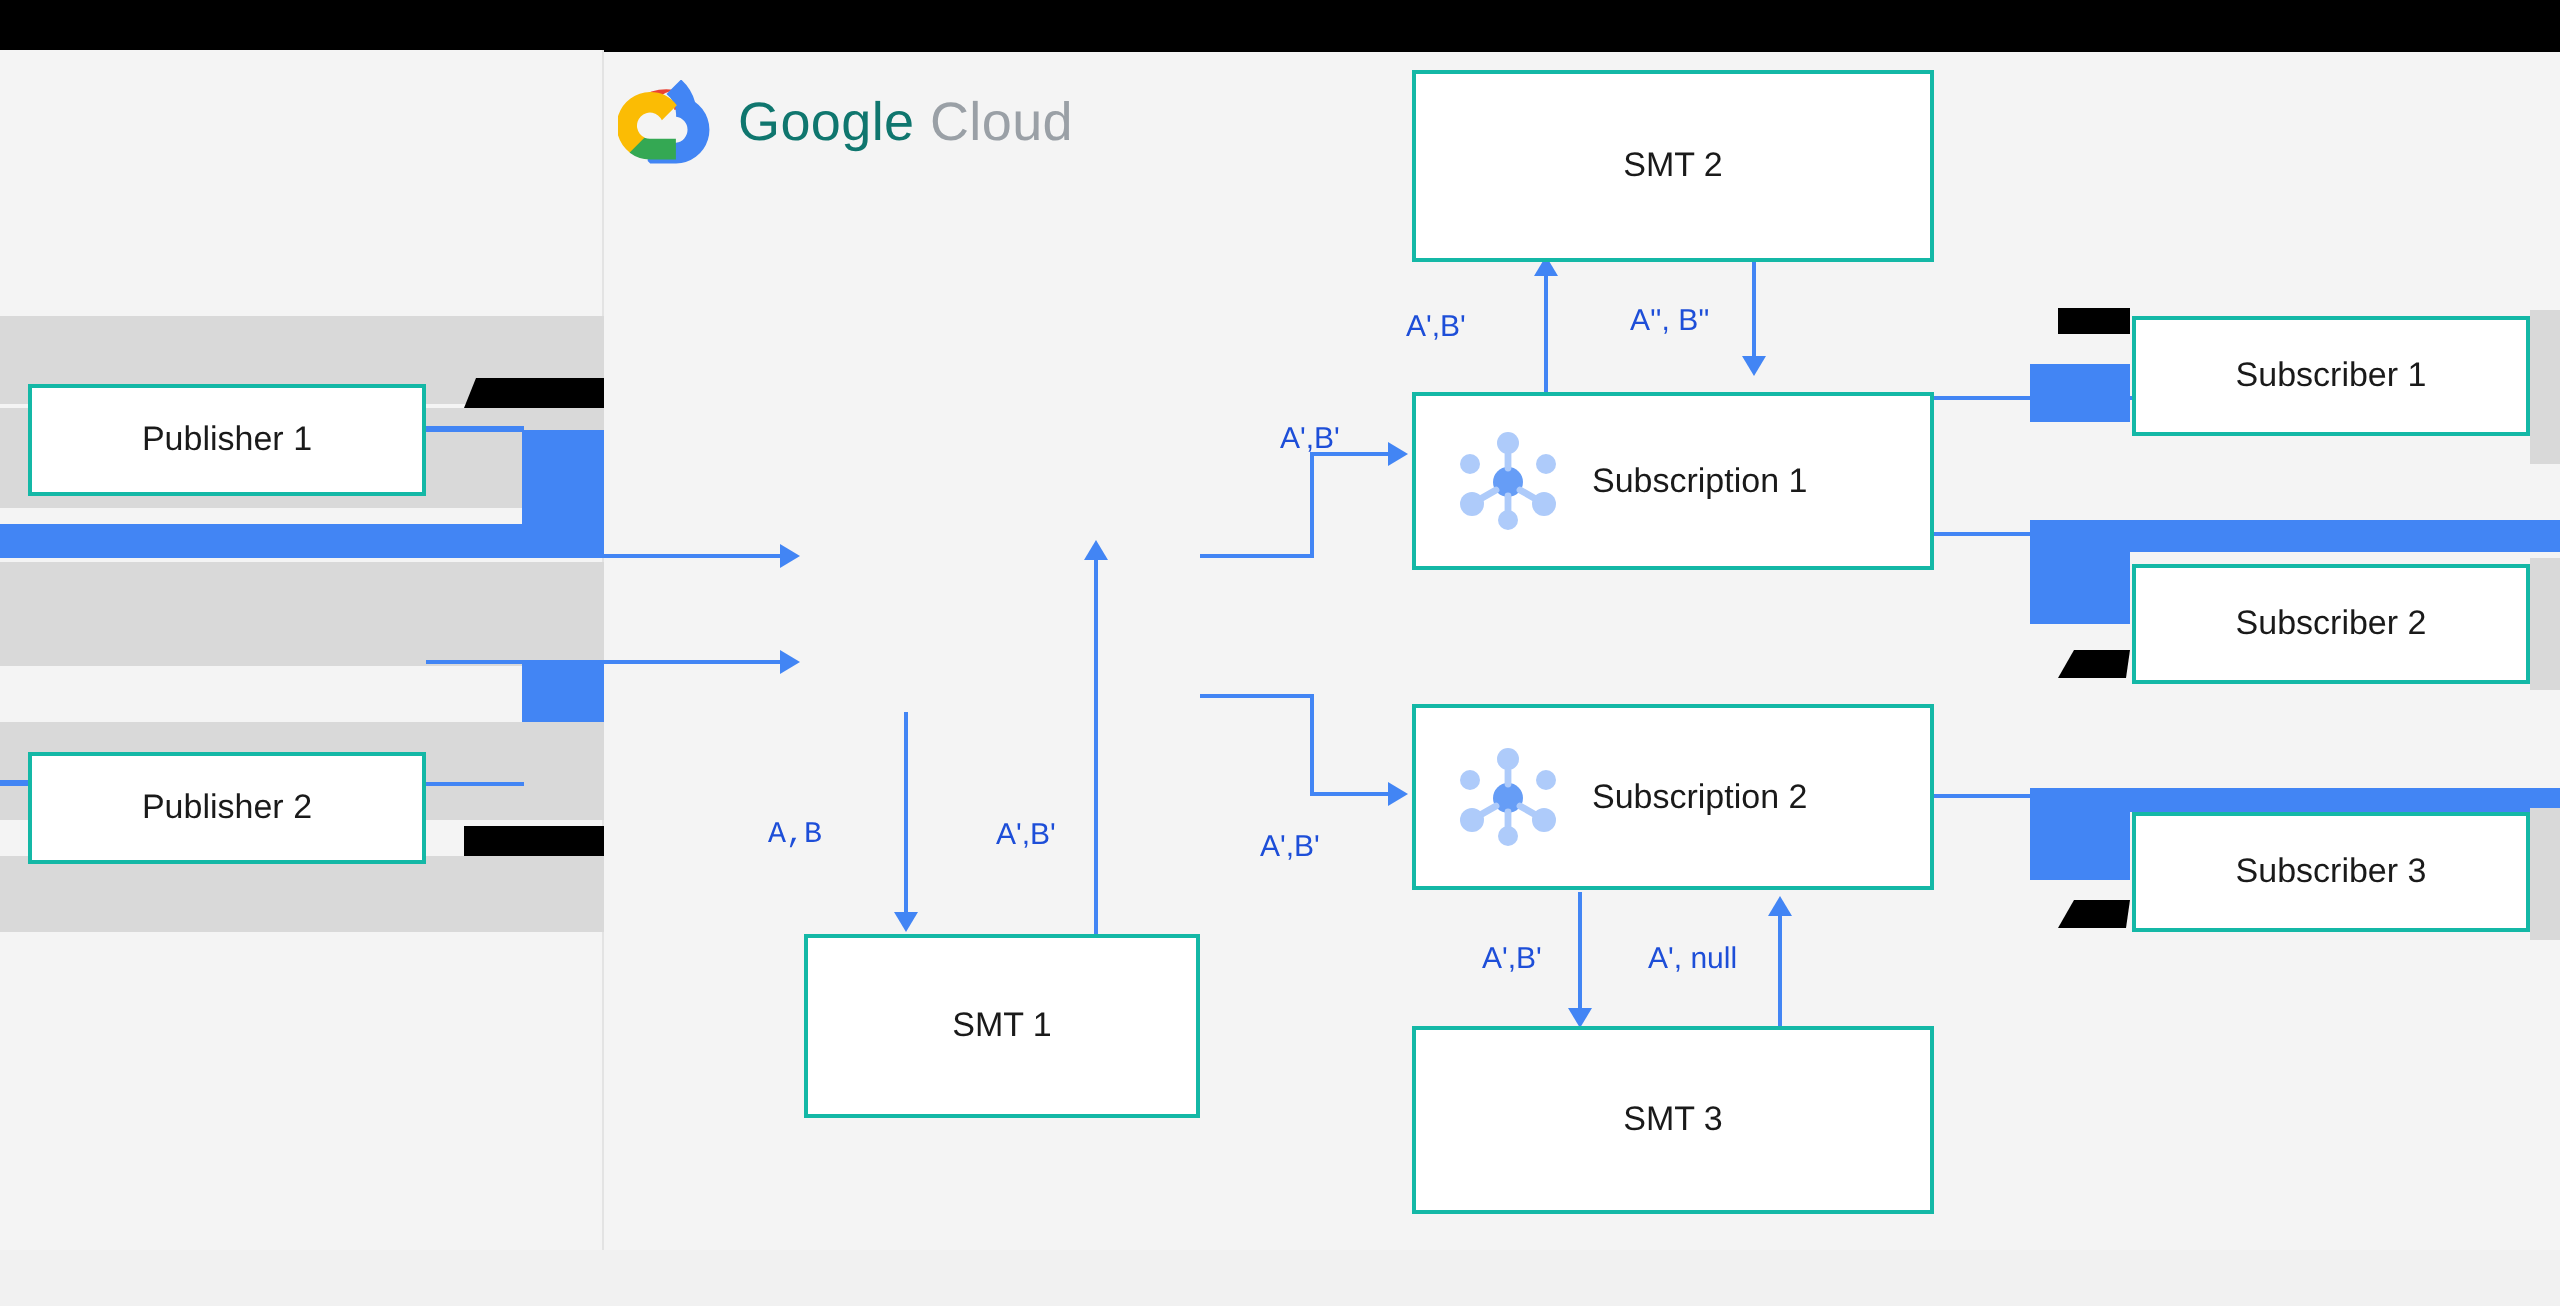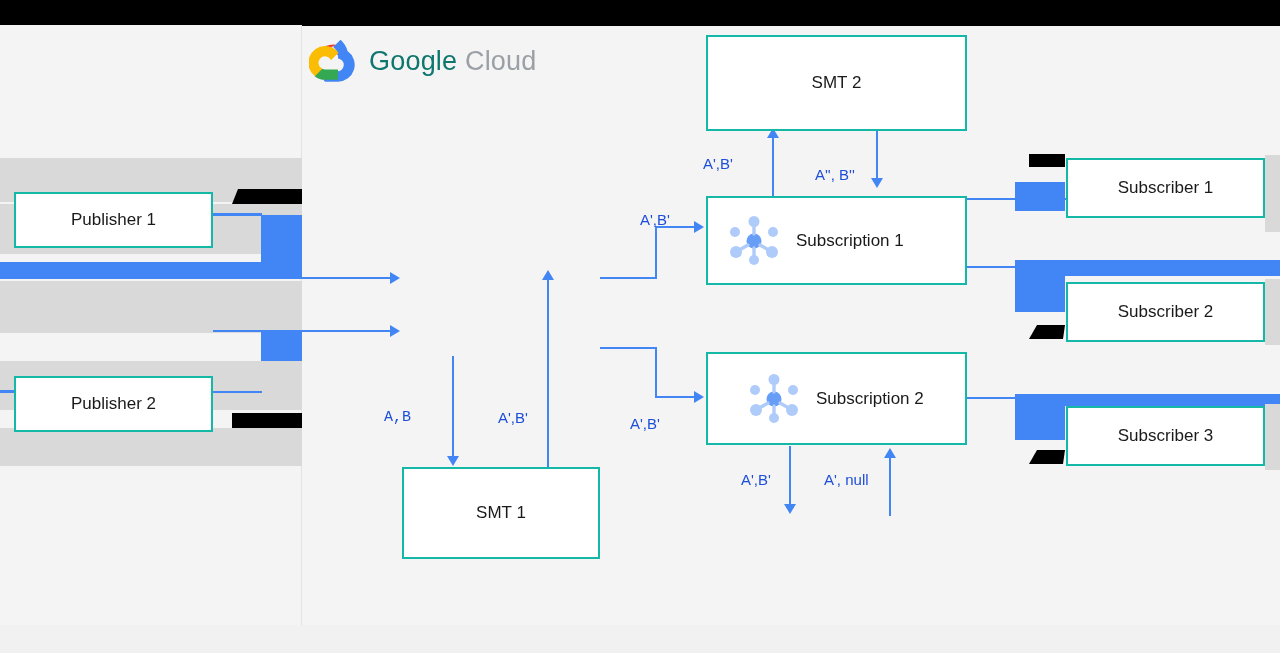--- a/index.html
+++ b/index.html
@@ -222,21 +222,21 @@
   <div class="ln lnv" style="left:547px;top:278px;height:190px;"></div>
   <div class="arrow arrow-u" style="left:542px;top:270px;"></div>
   <div class="edge-label" style="left:498px;top:409px;">A',B'</div>
 
   <div class="ln lnv" style="left:772px;top:136px;height:62px;"></div>
   <div class="arrow arrow-u" style="left:767px;top:128px;"></div>
   <div class="edge-label" style="left:703px;top:155px;">A',B'</div>
 
   <div class="ln lnv" style="left:876px;top:130px;height:50px;"></div>
   <div class="arrow arrow-d" style="left:871px;top:178px;"></div>
-  <div class="edge-label" style="left:815px;top:166px;">A'', B''</div>
+  <div class="edge-label" style="left:815px;top:152px;">A'', B''</div>
 
   <div class="ln lnv" style="left:789px;top:446px;height:60px;"></div>
   <div class="arrow arrow-d" style="left:784px;top:504px;"></div>
   <div class="edge-label" style="left:741px;top:471px;">A',B'</div>
 
   <div class="ln lnv" style="left:889px;top:456px;height:60px;"></div>
   <div class="arrow arrow-u" style="left:884px;top:448px;"></div>
   <div class="edge-label" style="left:824px;top:471px;">A', null</div>
 
   <div class="ln lnh" style="left:967px;top:198px;width:100px;"></div>
@@ -255,20 +255,23 @@
 
 
   <div class="node" style="left:402px;top:467px;width:198px;height:92px;">
     <span class="node-label">SMT 1</span>
   </div>
 
   <div class="node" style="left:706px;top:35px;width:261px;height:96px;">
     <span class="node-label">SMT 2</span>
   </div>
 
+  <div class="node" style="left:706px;top:513px;width:261px;height:94px;">
+    <span class="node-label">SMT 3</span>
+  </div>
 
   <div class="node with-icon" style="left:706px;top:196px;width:261px;height:89px;">
     <span class="pubsub-icon">
       <svg viewBox="0 0 60 56" xmlns="http://www.w3.org/2000/svg">
         <g fill="#aecbfa">
           <circle cx="30" cy="28" r="7.5" fill="#669df6"></circle>
           <circle cx="30" cy="8.5" r="5.5"></circle>
           <circle cx="30" cy="47" r="5"></circle>
           <circle cx="11" cy="19" r="5"></circle>
           <circle cx="49" cy="19" r="5"></circle>
@@ -279,21 +282,21 @@
           <line x1="30" y1="14" x2="30" y2="21"></line>
           <line x1="30" y1="35" x2="30" y2="42"></line>
           <line x1="24" y1="32" x2="17" y2="36"></line>
           <line x1="36" y1="32" x2="43" y2="36"></line>
         </g>
       </svg>
     </span>
     <span class="node-label">Subscription 1</span>
   </div>
 
-  <div class="node with-icon" style="left:706px;top:352px;width:261px;height:93px;padding-left:20px;">
+  <div class="node with-icon" style="left:706px;top:352px;width:261px;height:93px;">
     <span class="pubsub-icon">
       <svg viewBox="0 0 60 56" xmlns="http://www.w3.org/2000/svg">
         <g fill="#aecbfa">
           <circle cx="30" cy="28" r="7.5" fill="#669df6"></circle>
           <circle cx="30" cy="8.5" r="5.5"></circle>
           <circle cx="30" cy="47" r="5"></circle>
           <circle cx="11" cy="19" r="5"></circle>
           <circle cx="49" cy="19" r="5"></circle>
           <circle cx="12" cy="39" r="6"></circle>
           <circle cx="48" cy="39" r="6"></circle>

